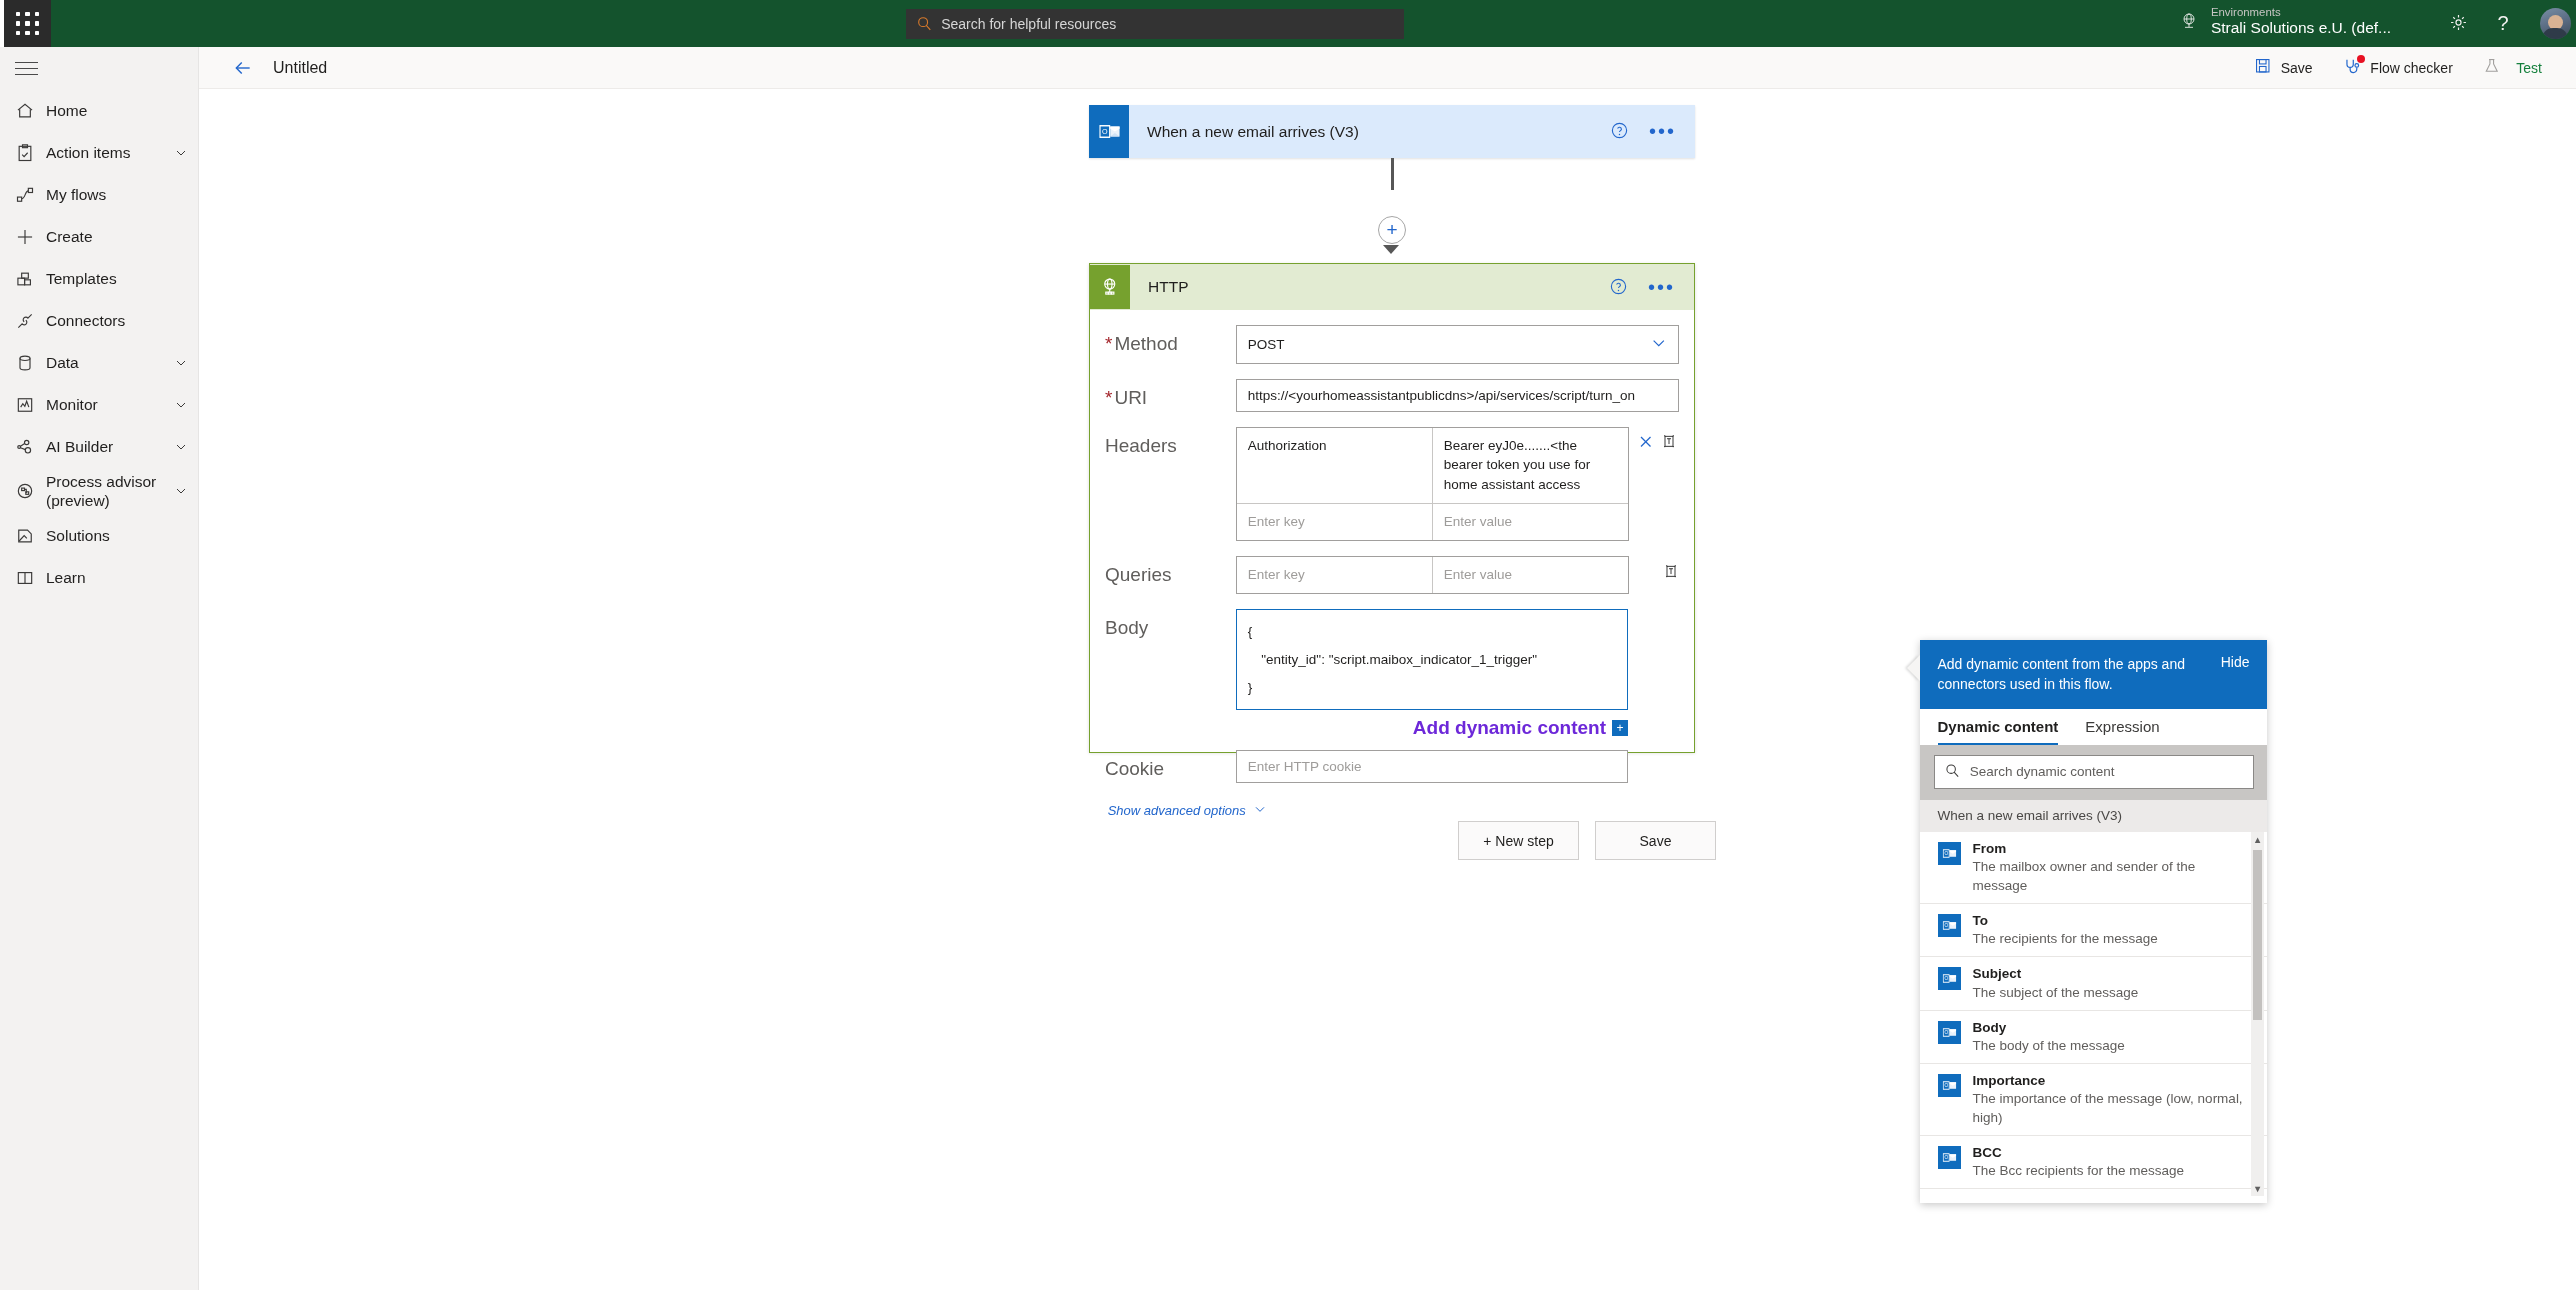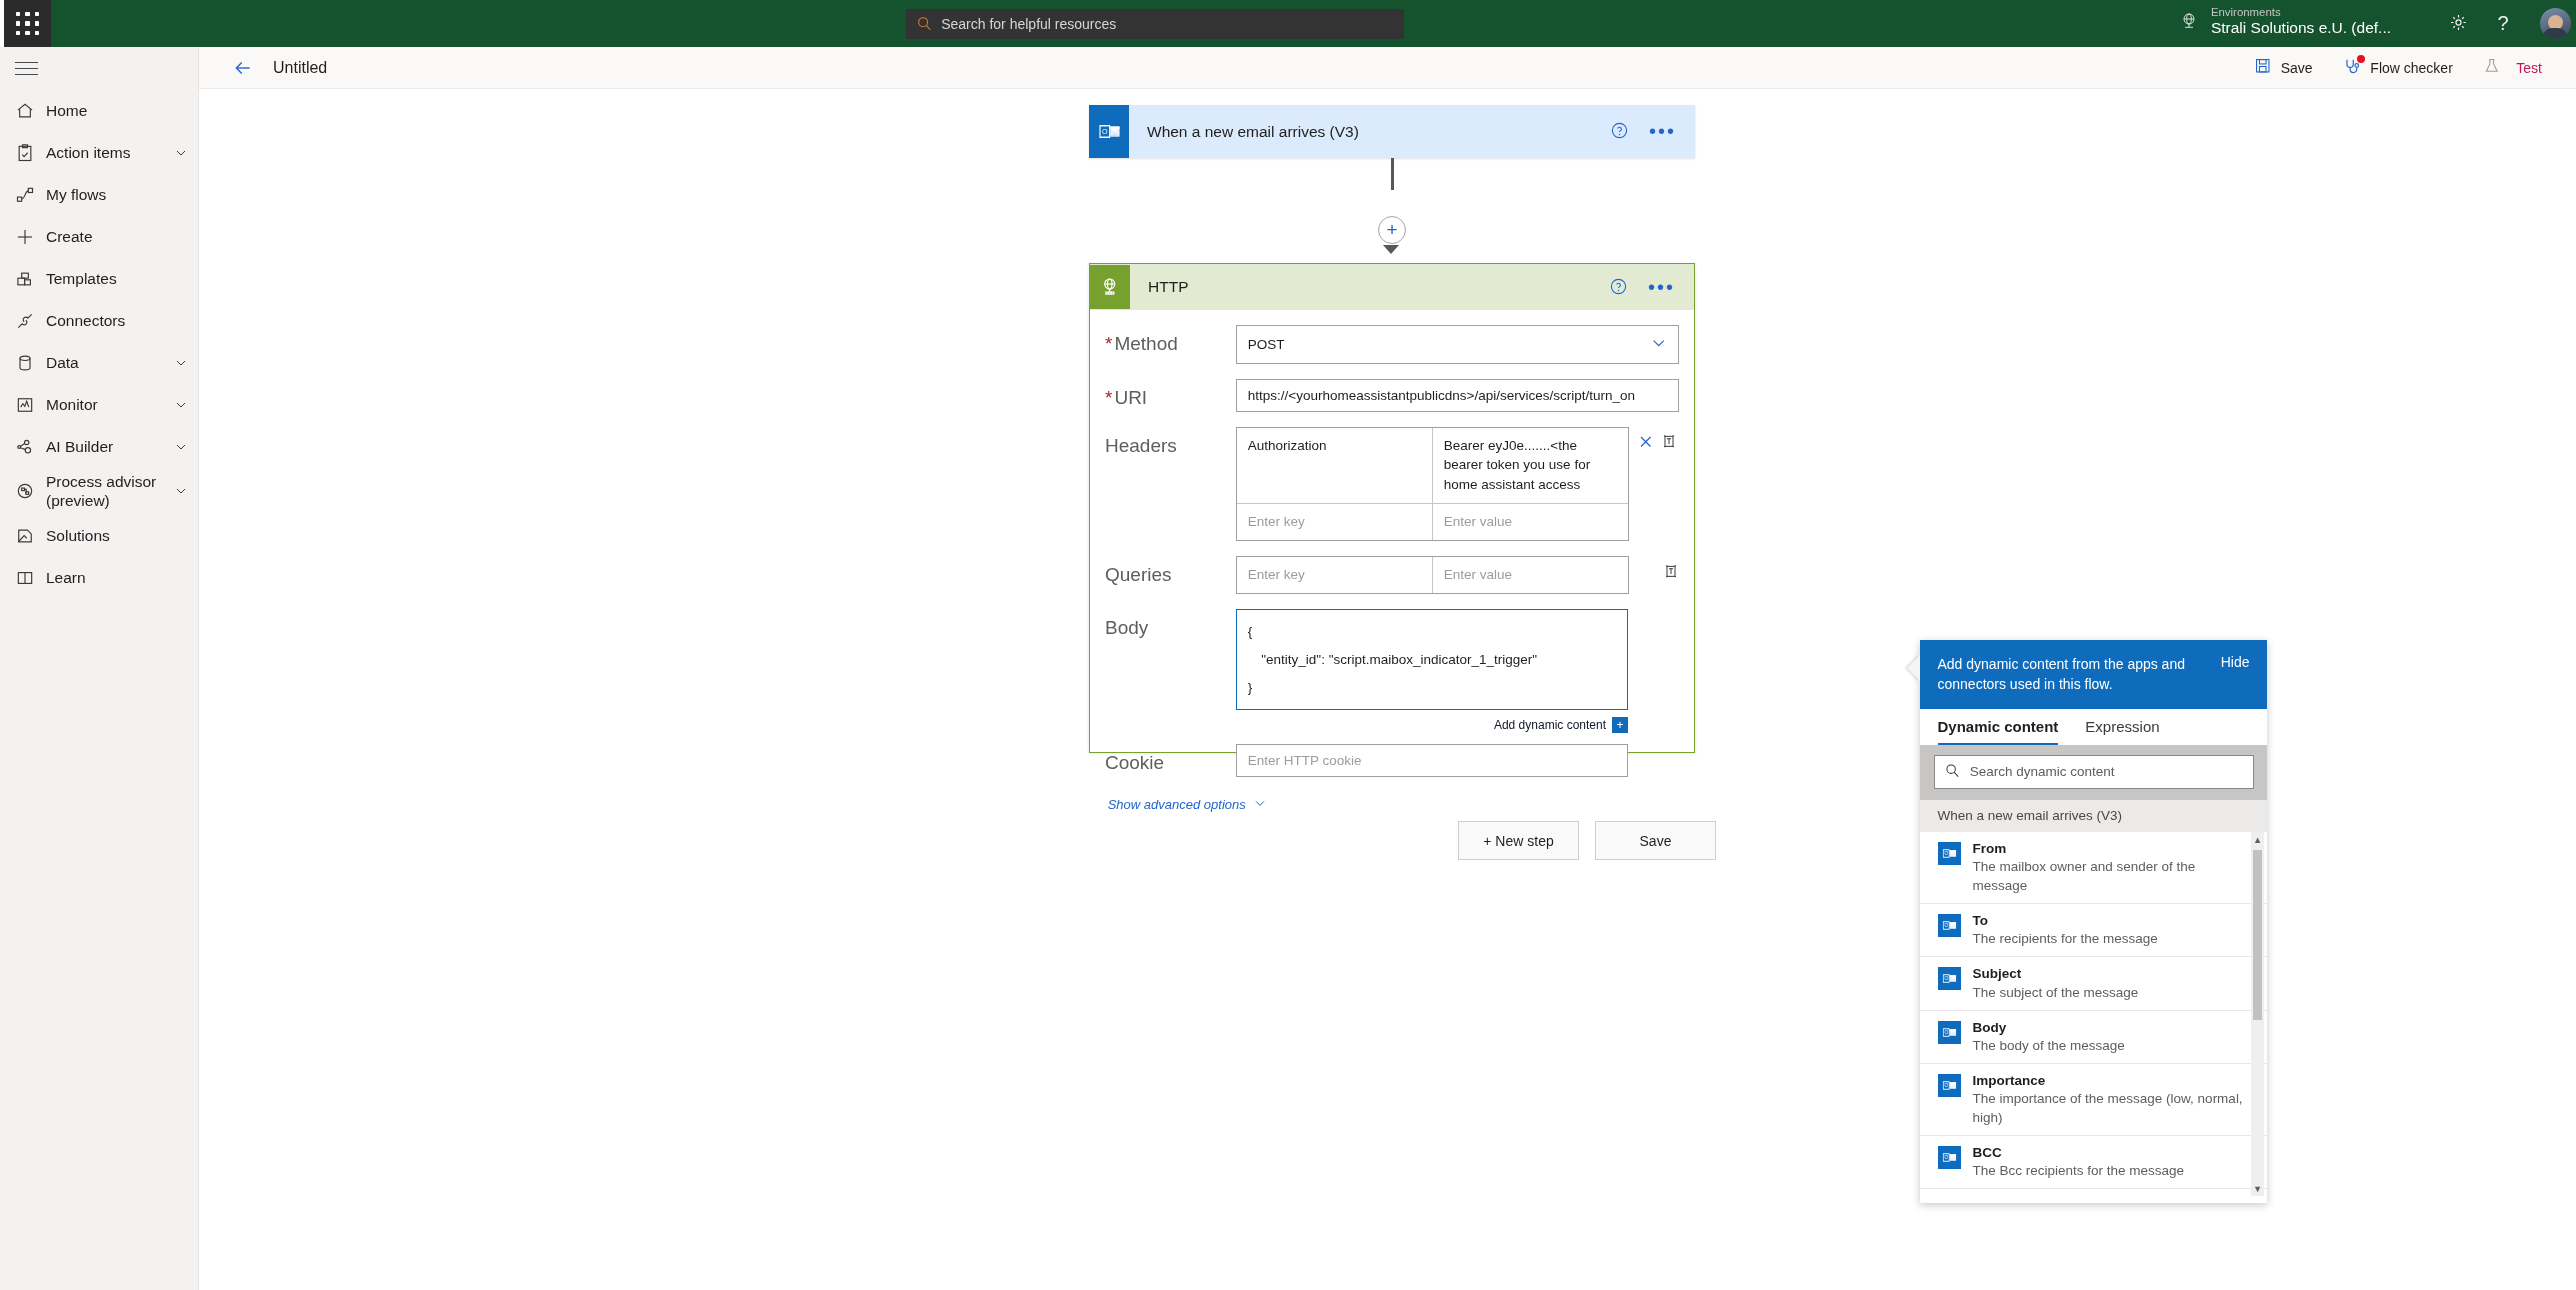--- a/index.html
+++ b/index.html
@@ -77,21 +77,21 @@
   
   .cmdbar {
     position:absolute; top:47px; left:199px; width:2377px; height:42px;
     background:#faf9f8; border-bottom:0.7px solid #edebe9;
     display:flex; align-items:center;
   }
   .back-arrow { margin-left:34px; display:flex; cursor:pointer; color:#2266cc; }
   .flowtitle { margin-left:20px; font-size:16px; color:#201f1e; }
   .cmd-right { margin-left:auto; display:flex; align-items:center; gap:30px; padding-right:34px; }
   .cmd-btn { display:flex; align-items:center; gap:8.8px; font-size:14px; color:#201f1e; cursor:pointer; position:relative; }
-  .cmd-btn.disabled { color:#be185d; cursor:default;gap:16px; }
+  .cmd-btn.disabled { color:#15803d; cursor:default;gap:16px; }
   .badge-dot {
     position:absolute; left:14px; top:-2px; width:8.8px; height:8.8px;
     border-radius:50%; background:#e81123;
   }
 
   
   .canvas {
     position:absolute; top:89px; left:199px; width:2377px; height:1201px;
     background:#ffffff;
   }
@@ -164,21 +164,21 @@
   .xbtn { color:#2266cc; cursor:pointer; display:flex; }
   .tokenbtn { color:#2b2b2b; cursor:pointer; display:flex; }
   .bodybox {
     flex:1; border:1.3px solid #0f6cbd; min-height:79px; padding:8px 10.8px;
     font-size:13.5px; color:#201f1e; line-height:2.05;
   }
   .adc-row {
     display:flex; justify-content:flex-end; align-items:center; gap:0;
     margin:-8px 51px 10.8px 0;
   }
-  .adc-link { color:#0f172a; font-size:12px; cursor:pointer; }
+  .adc-link { color:#6d28d9; font-size:19px; cursor:pointer;font-weight:bold; }
   .adc-plus {
     width:16px; height:16px; background:#0f6cbd; color:#fff;
     display:flex; align-items:center; justify-content:center;
     font-size:12px; margin-left:6px; cursor:pointer;
   }
   .adv-link {
     color:#2266cc; font-size:13px; display:flex; align-items:center;
     gap:6.7px; cursor:pointer; margin:17.5px 0 0 2.7px;font-style:italic;
   }
 

